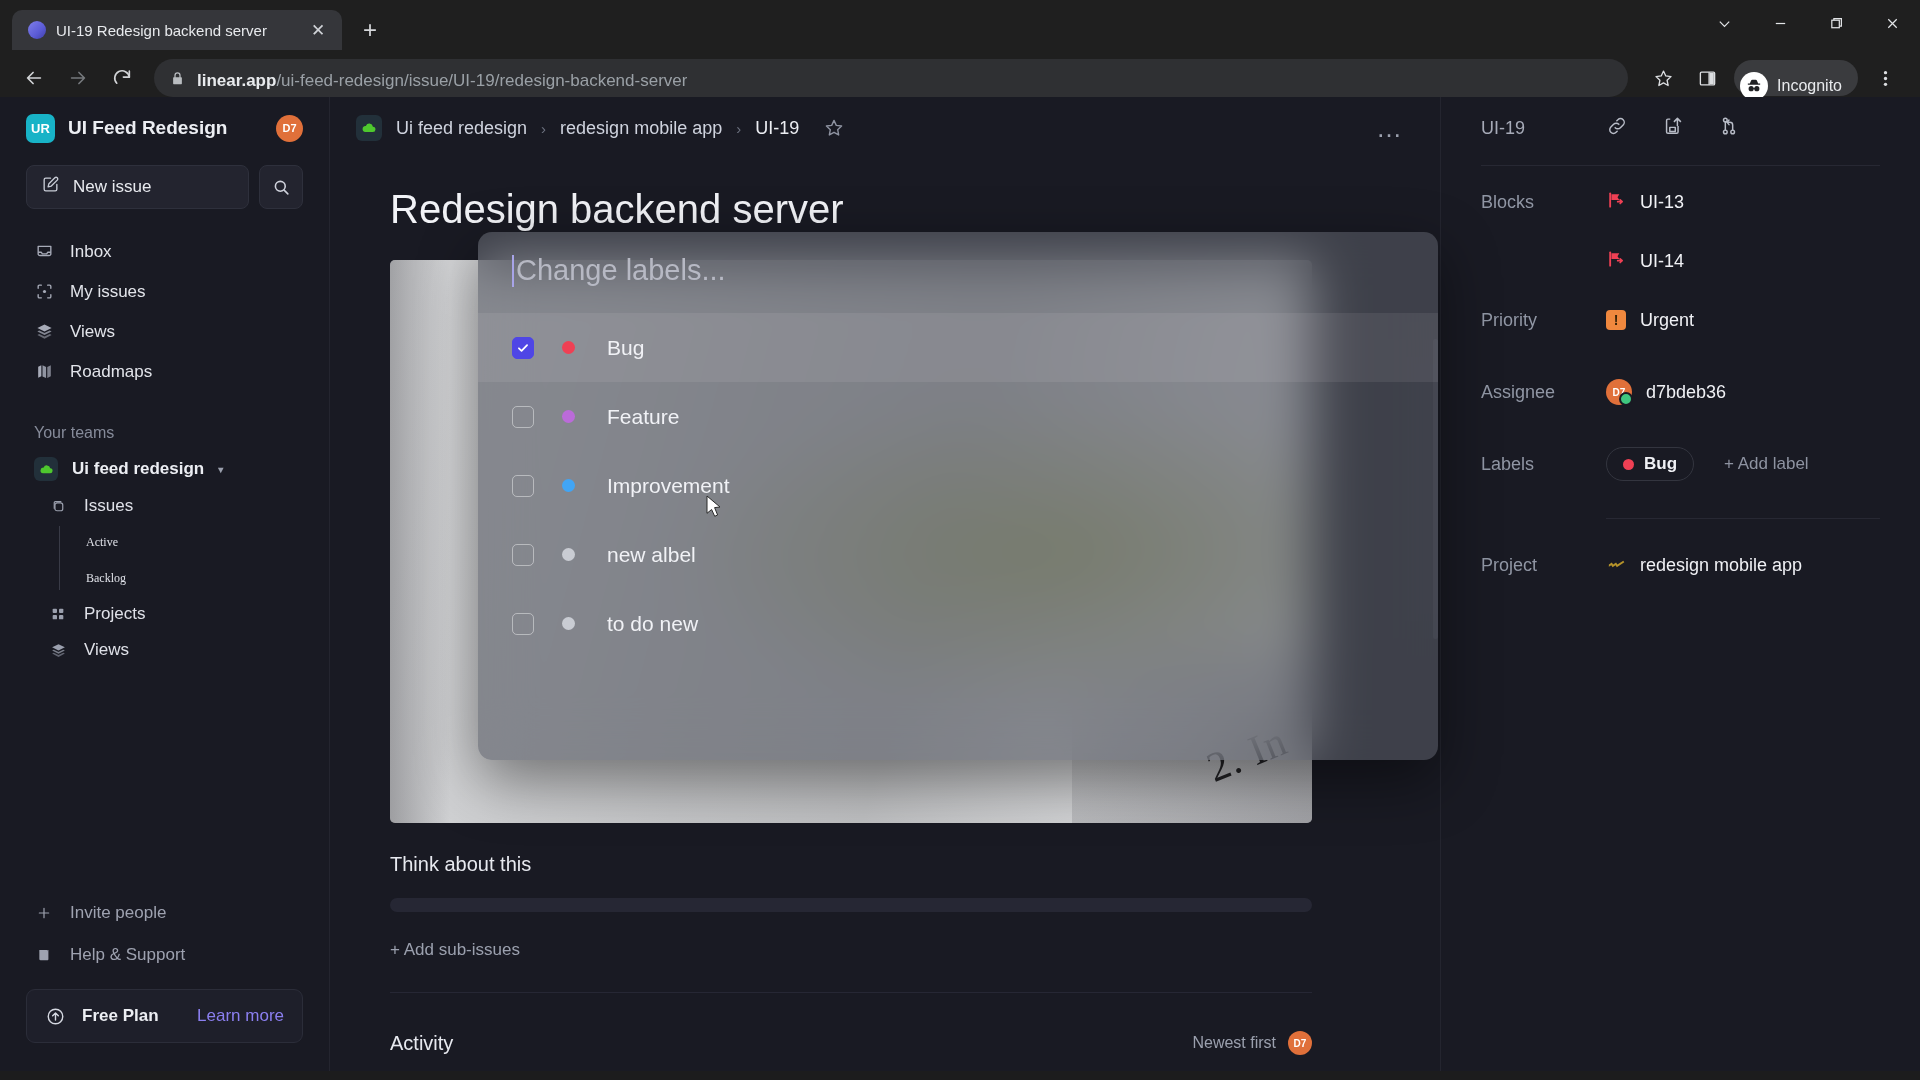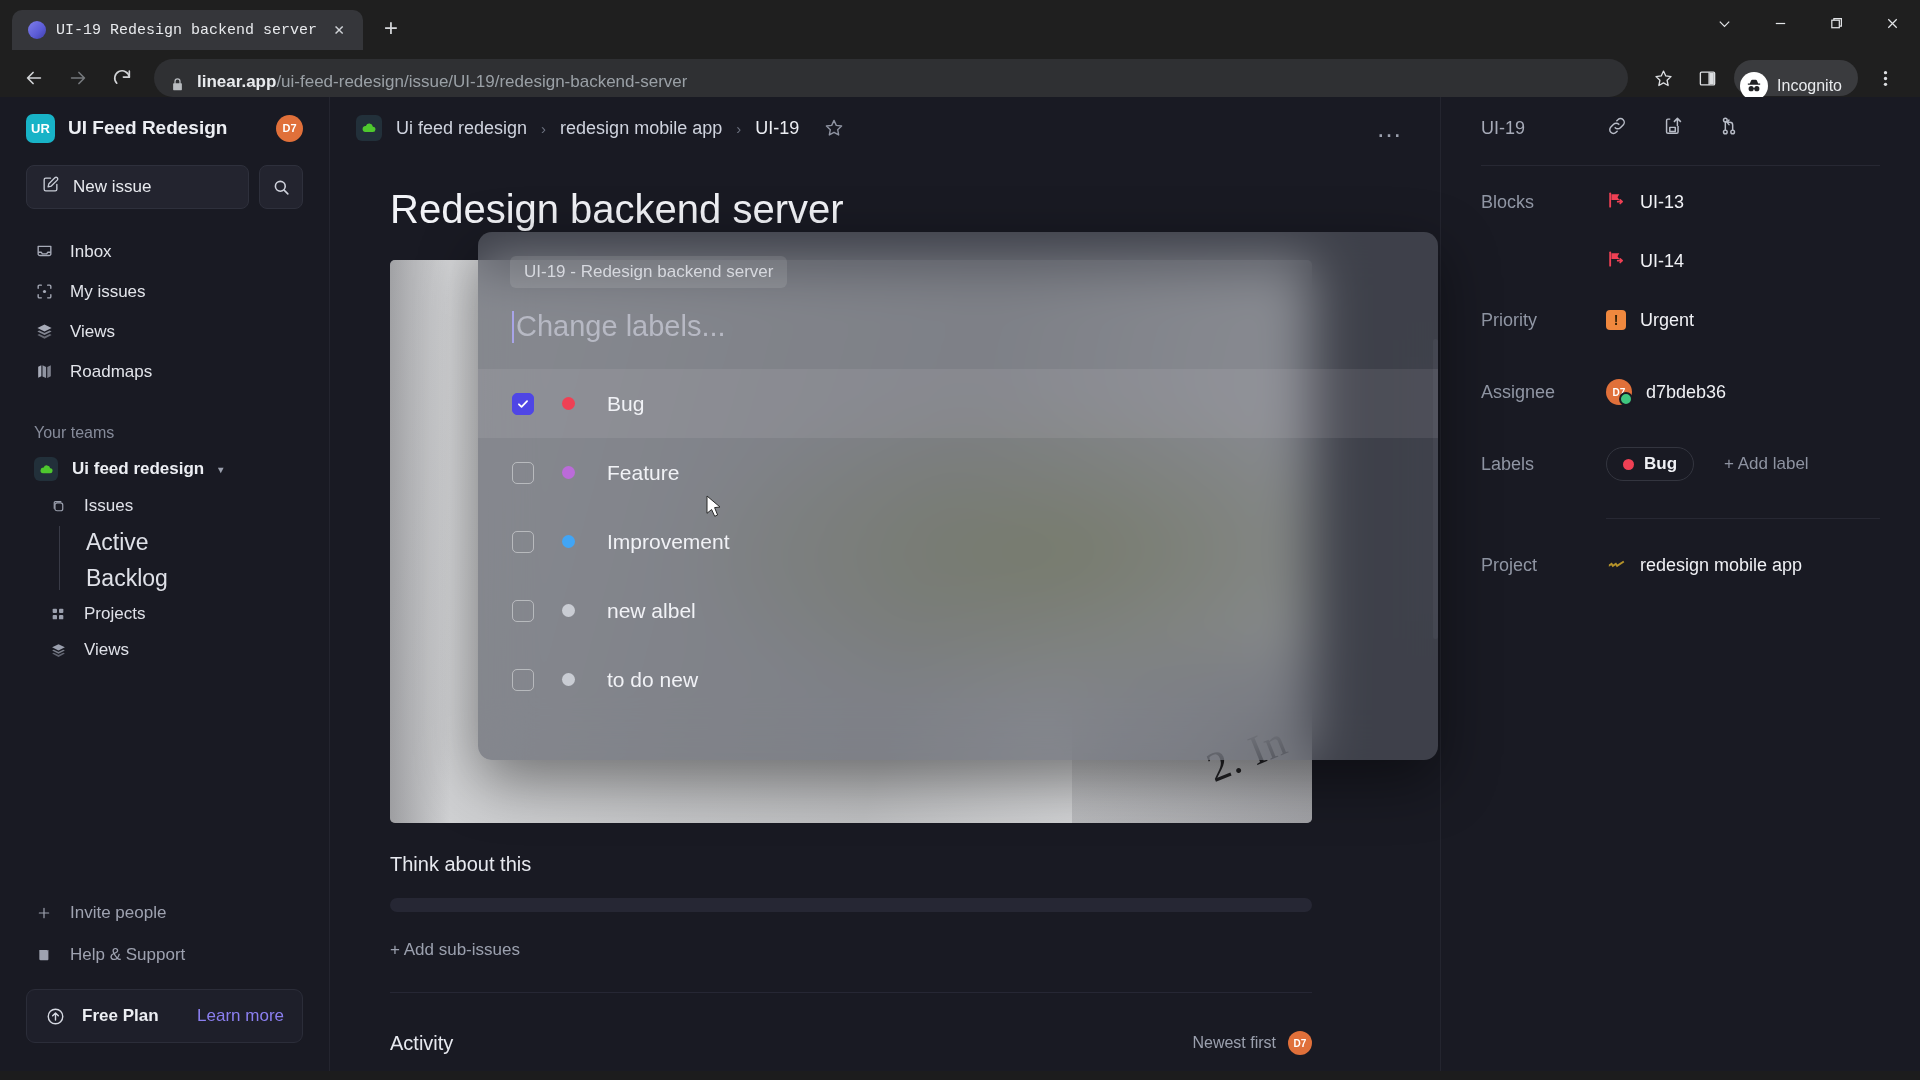--- a/index.html
+++ b/index.html
@@ -10,21 +10,21 @@
     overflow: hidden;
   }
   .app { position: relative; width: 1920px; height: 1080px; }
 
   
   .browser-topbar {
     position: absolute; top: 0; left: 0; width: 1920px; height: 50px;
     background: #1f1f1f;
     display: flex; align-items: flex-end;
   }
-  .tabstrip { display: flex; align-items: flex-end; height: 32px; padding-left: 12px; font-family: Liberation Mono, monospace; }
+  .tabstrip { display: flex; align-items: flex-end; height: 32px; padding-left: 12px; }
   .tab {
     display: flex; align-items: center; gap: 10px;
     height: 40px; padding: 0 12px 0 16px;
     background: #35363a; border-radius: 10px 10px 0 0;
     min-width: 330px; position: relative;
   }
   .tab-favicon {
     width: 18px; height: 18px; border-radius: 50%;
     background: linear-gradient(135deg, #7f7fe8 0%, #5b5bd6 60%, #3f3fa8 100%);
     flex: none;
@@ -60,21 +60,21 @@
   }
   .nav-btn {
     width: 40px; height: 40px; border-radius: 50%;
     display: flex; align-items: center; justify-content: center;
     color: #d2d4d7; flex: none;
   }
   .nav-btn.disabled { color: #76797d; }
   .omnibox {
     flex: 1; height: 38px; margin: 0 10px 0 8px;
     background: #2f3033; border-radius: 19px;
-    display: flex; align-items: flex-end; padding: 5px 16px; gap: 12px;
+    display: flex; align-items: flex-start; padding: 12px 16px; gap: 12px;
     min-width: 0;
   }
   .lock-icon { flex: none; color: #b9bcc0; display: flex; }
   .omnibox-text {
     font-size: 17px; color: #9aa0a6; white-space: nowrap; overflow: hidden;
     text-overflow: ellipsis;
   }
   .omnibox-text .host { color: #e8eaed; font-weight: 700; }
   .chrome-right { display: flex; align-items: center; gap: 2px; flex: none; }
   .chrome-icon {
@@ -155,21 +155,21 @@
     color: #dfe1e8; font-size: 17px; padding-left: 24px; border-radius: 7px;
   }
   .sub-item .ic { width: 19px; display: flex; color: #9ba0ae; flex: none; }
   .leaf-group { position: relative; padding-left: 0; }
   .leaf-group::before {
     content: ""; position: absolute; left: 33px; top: 2px; bottom: 6px;
     width: 1px; background: #393b47;
   }
   .leaf-item {
     display: flex; align-items: center; height: 36px;
-    color: #dfe1e8; font-size: 23px; padding-left: 60px; border-radius: 7px;
+    color: #dfe1e8; font-size: 12px; padding-left: 60px; border-radius: 7px; font-family: Liberation Serif, serif;
   }
   .sidebar-spacer { flex: 1; }
   .sidebar-bottom { padding-bottom: 28px; display: flex; flex-direction: column; gap: 2px; }
   .bottom-item {
     display: flex; align-items: center; gap: 16px; height: 40px; padding: 0 8px;
     color: #9ea2b0; font-size: 17px;
   }
   .bottom-item .ic { width: 20px; display: flex; justify-content: center; color: #9ea2b0; flex: none; }
   .plan-card {
     margin-top: 12px; height: 54px; border-radius: 9px;
@@ -735,23 +735,20 @@
                 <path d="M4 15.5l3-3 2 2 3-3 2 2 6-6 1.6 1.6-7.6 7.6-2-2-3 3-2-2-2.5 2.5z" transform="rotate(12 12 12)"></path>
               </svg>
           </span>
           <span>redesign mobile app</span>
         </span>
       </div>
     </div>
   </div>
 
   <div class="modal">
-    <div class="modal-chip-row">
-      <span class="modal-chip">UI-19 - Redesign backend server</span>
-    </div>
     <div class="modal-input-wrap">
       <span class="modal-caret"></span>
       <span class="modal-placeholder">Change labels...</span>
     </div>
     <div class="modal-list">
 
       <div class="label-row selected">
         <span class="cb checked">
           <svg width="14" height="14" viewBox="0 0 24 24" fill="none" stroke="#fff" stroke-width="3" stroke-linecap="round" stroke-linejoin="round">
               <path d="M5 12.5l4.5 4.5L19 7"></path>

